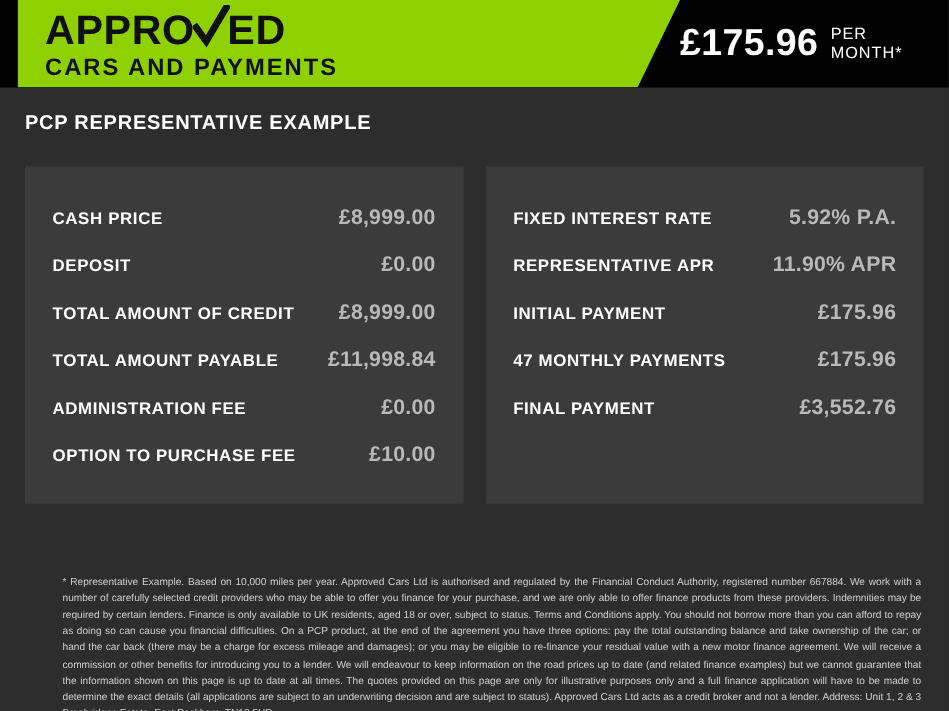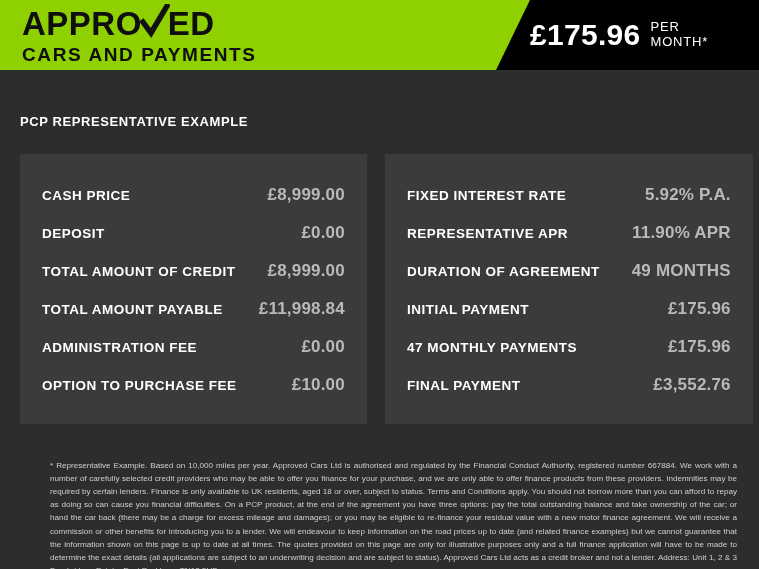--- a/index.html
+++ b/index.html
@@ -24,20 +24,21 @@
   }
   .brand-block {
     position: relative;
     width: 530px; height: 70px;
     background: #8ed000;
     display: flex;
     flex-direction: column;
     justify-content: center;
     padding-left: 22px;
     clip-path: polygon(0 0, 100% 0, calc(100% - 34px) 100%, 0 100%);
+    margin-left: 14px;
   }
   .brand-line1 {
     font-size: 33px;
     font-weight: bold;
     letter-spacing: 0.5px;
     color: #0f0f0f;
     line-height: 1;
     display: flex;
     align-items: center;
   }
@@ -72,24 +73,24 @@
     font-size: 13px;
     font-weight: normal;
     letter-spacing: 0.8px;
     margin-left: 10px;
     padding-bottom: 2px;
   }
 
   
   .section-title {
     color: #ffffff;
-    font-size: 13px;
+    font-size: 16px;
     font-weight: bold;
     letter-spacing: 0.6px;
-    padding: 44px 0 0 20px;
+    padding: 20px 0 0 20px;
   }
 
   
   .panels {
     display: flex;
     gap: 18px;
     padding: 25px 20px 0 20px;
   }
   .panel {
     flex: 1;
@@ -189,24 +190,20 @@
     <div class="panel">
       <div class="row">
         <span class="row-label">FIXED INTEREST RATE</span>
         <span class="row-value">5.92% P.A.</span>
       </div>
       <div class="row">
         <span class="row-label">REPRESENTATIVE APR</span>
         <span class="row-value">11.90% APR</span>
       </div>
       <div class="row">
-        <span class="row-label">DURATION OF AGREEMENT</span>
-        <span class="row-value">49 MONTHS</span>
-      </div>
-      <div class="row">
         <span class="row-label">INITIAL PAYMENT</span>
         <span class="row-value">£175.96</span>
       </div>
       <div class="row">
         <span class="row-label">47 MONTHLY PAYMENTS</span>
         <span class="row-value">£175.96</span>
       </div>
       <div class="row">
         <span class="row-label">FINAL PAYMENT</span>
         <span class="row-value">£3,552.76</span>

